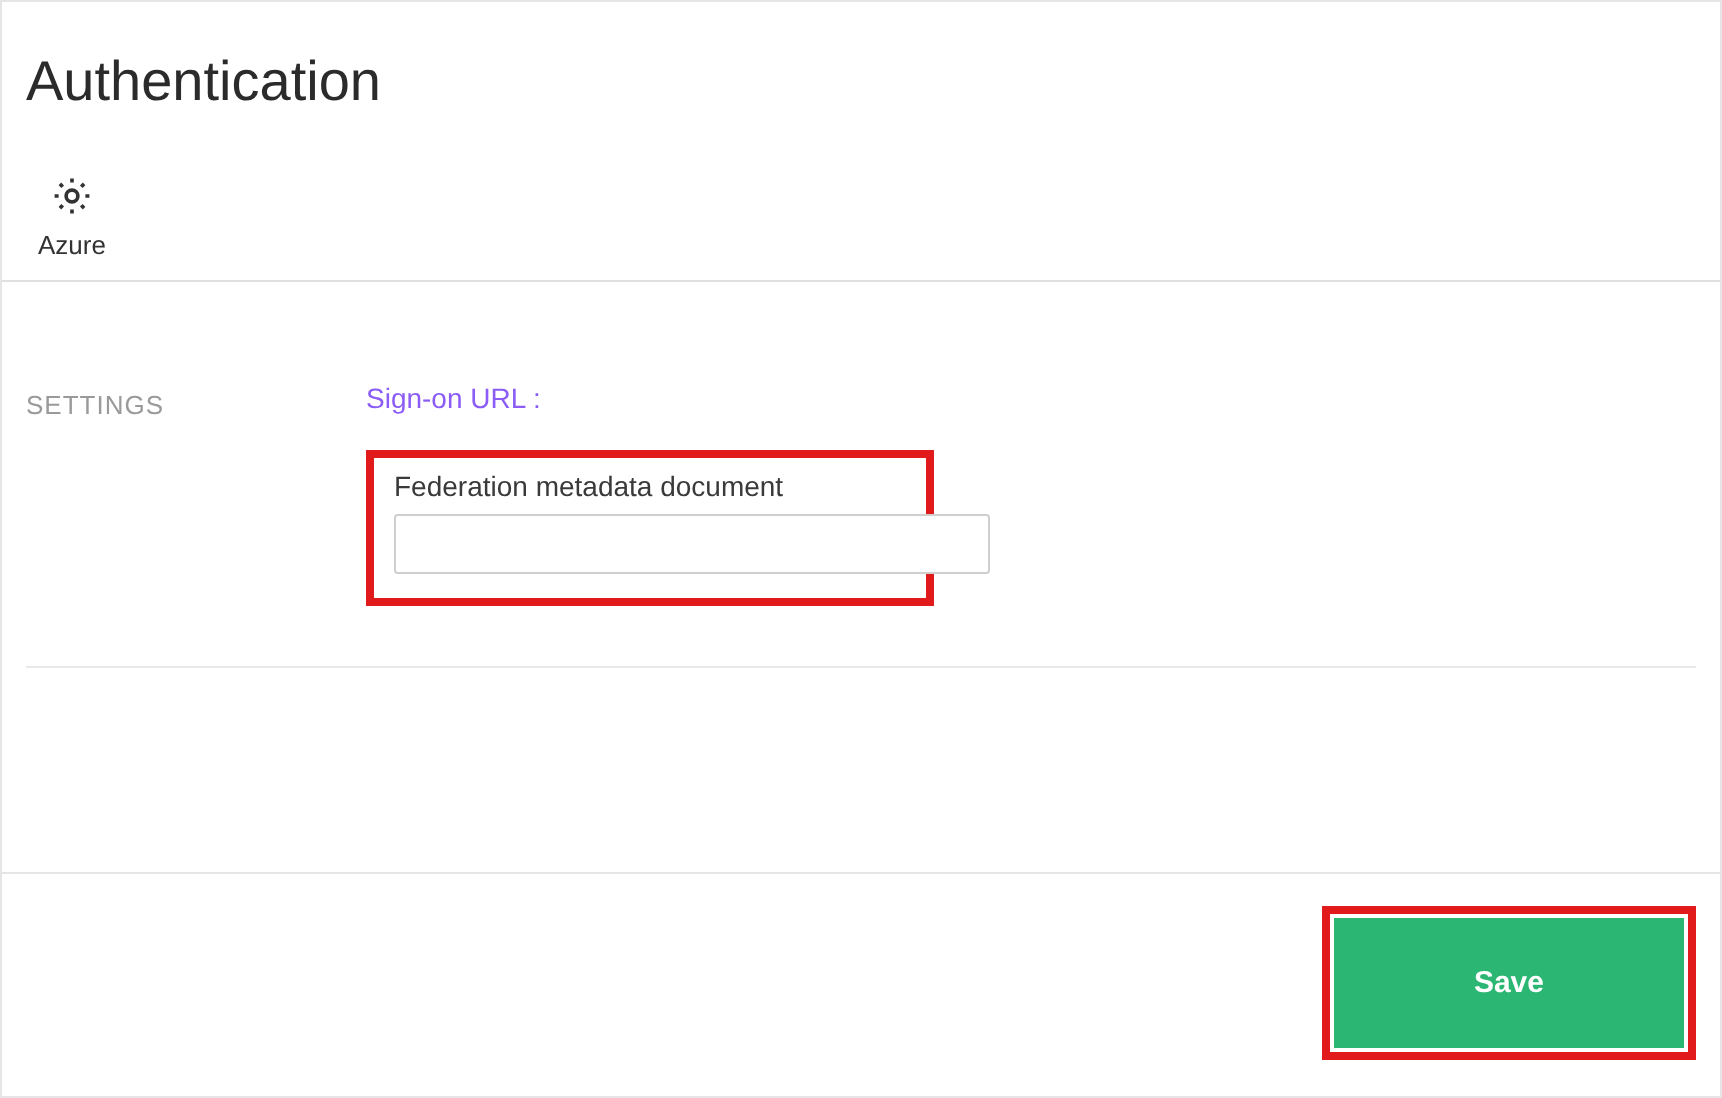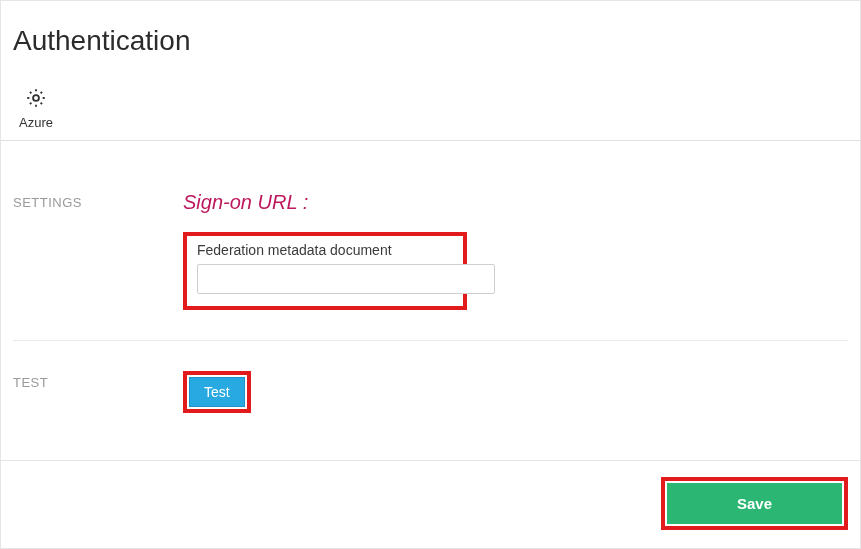--- a/index.html
+++ b/index.html
@@ -61,24 +61,23 @@
       font-size: 13px;
       letter-spacing: 0.5px;
       color: #9a9a9a;
       font-weight: 400;
       padding-top: 4px;
     }
     .section-body {
       flex: 1;
     }
     .field-line {
-      font-size: 20px;
-      color: #be185d;
+      font-size: 14px;
+      color: #8b5cf6;
       margin-bottom: 18px;
-      font-style: italic;
     }
     .hl-red {
       border: 4px solid #e11b1b;
       display: inline-block;
     }
     .fed-box {
       padding: 6px 10px 12px 10px;
       width: 284px;
     }
     .fed-label {
@@ -116,21 +115,21 @@
       justify-content: flex-end;
       background: #fff;
     }
     .save-wrap { padding: 2px; }
     .btn-save {
       background: #2bb673;
       color: #fff;
       border: none;
       font-size: 15px;
       font-weight: 600;
-      padding: 12px 70px;
+      padding: 24px 70px;
       cursor: pointer;
     }
   </style>
 </head>
 <body>
 
 <div class="header">
   <h1 class="page-title">Authentication</h1>
 </div>
 
@@ -151,27 +150,19 @@
     <div class="section-label">SETTINGS</div>
     <div class="section-body">
       <div class="field-line">Sign-on URL :</div>
       <div class="hl-red fed-box">
         <div class="fed-label">Federation metadata document</div>
         <input type="text" class="fed-input" value="" style="">
       </div>
     </div>
   </div>
 
-  <div class="section-row last">
-    <div class="section-label">TEST</div>
-    <div class="section-body">
-      <span class="hl-red test-wrap">
-        <button class="btn-test">Test</button>
-      </span>
-    </div>
-  </div>
 </div>
 
 <div class="footer">
   <span class="hl-red save-wrap">
     <button class="btn-save">Save</button>
   </span>
 </div>
 
 </body></html>

